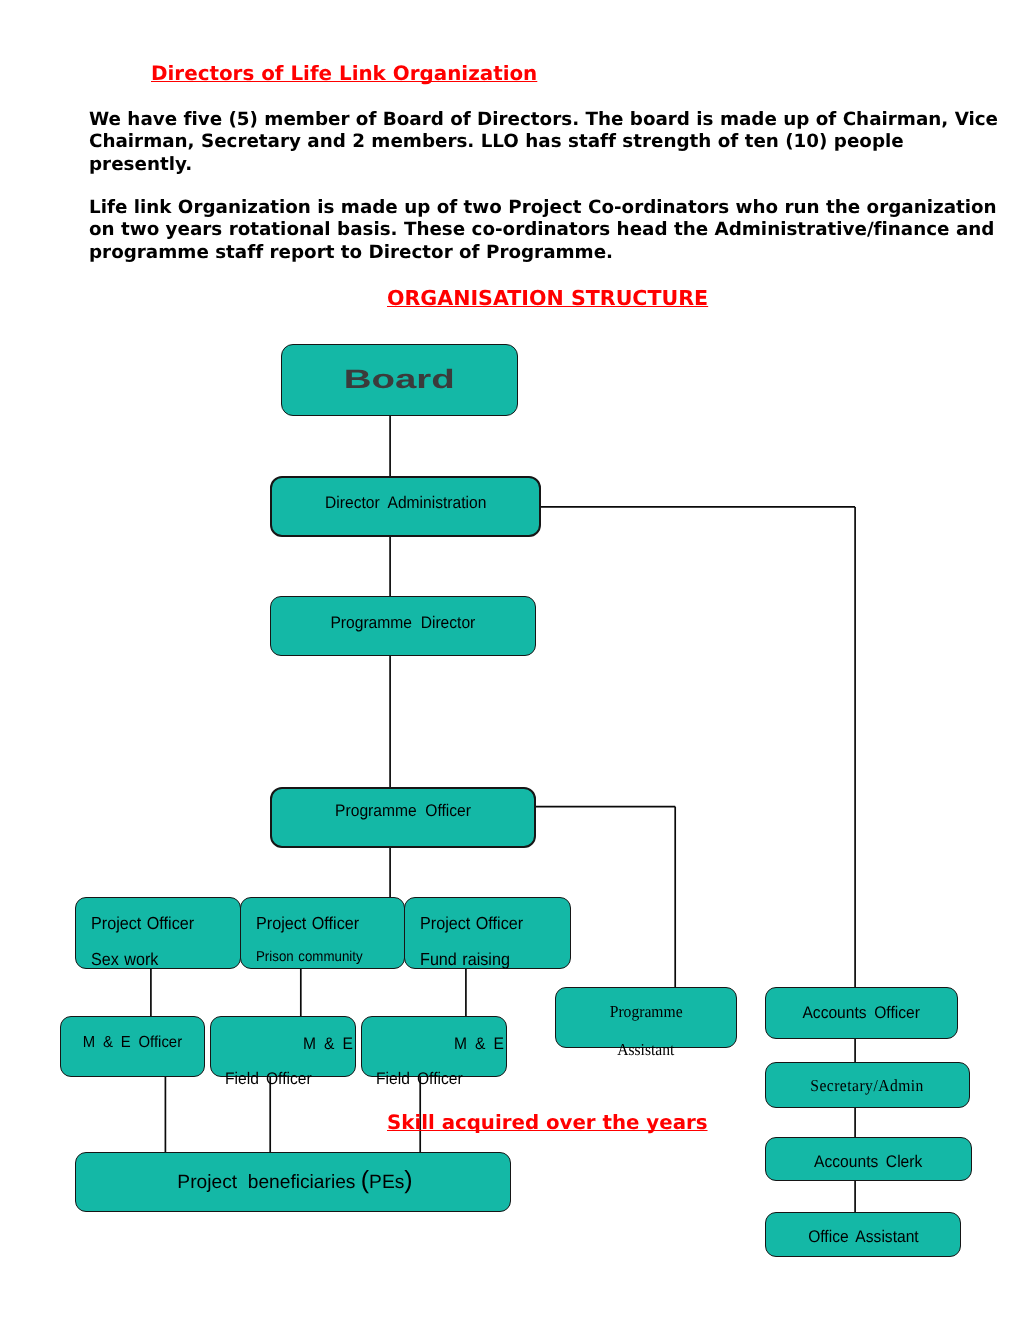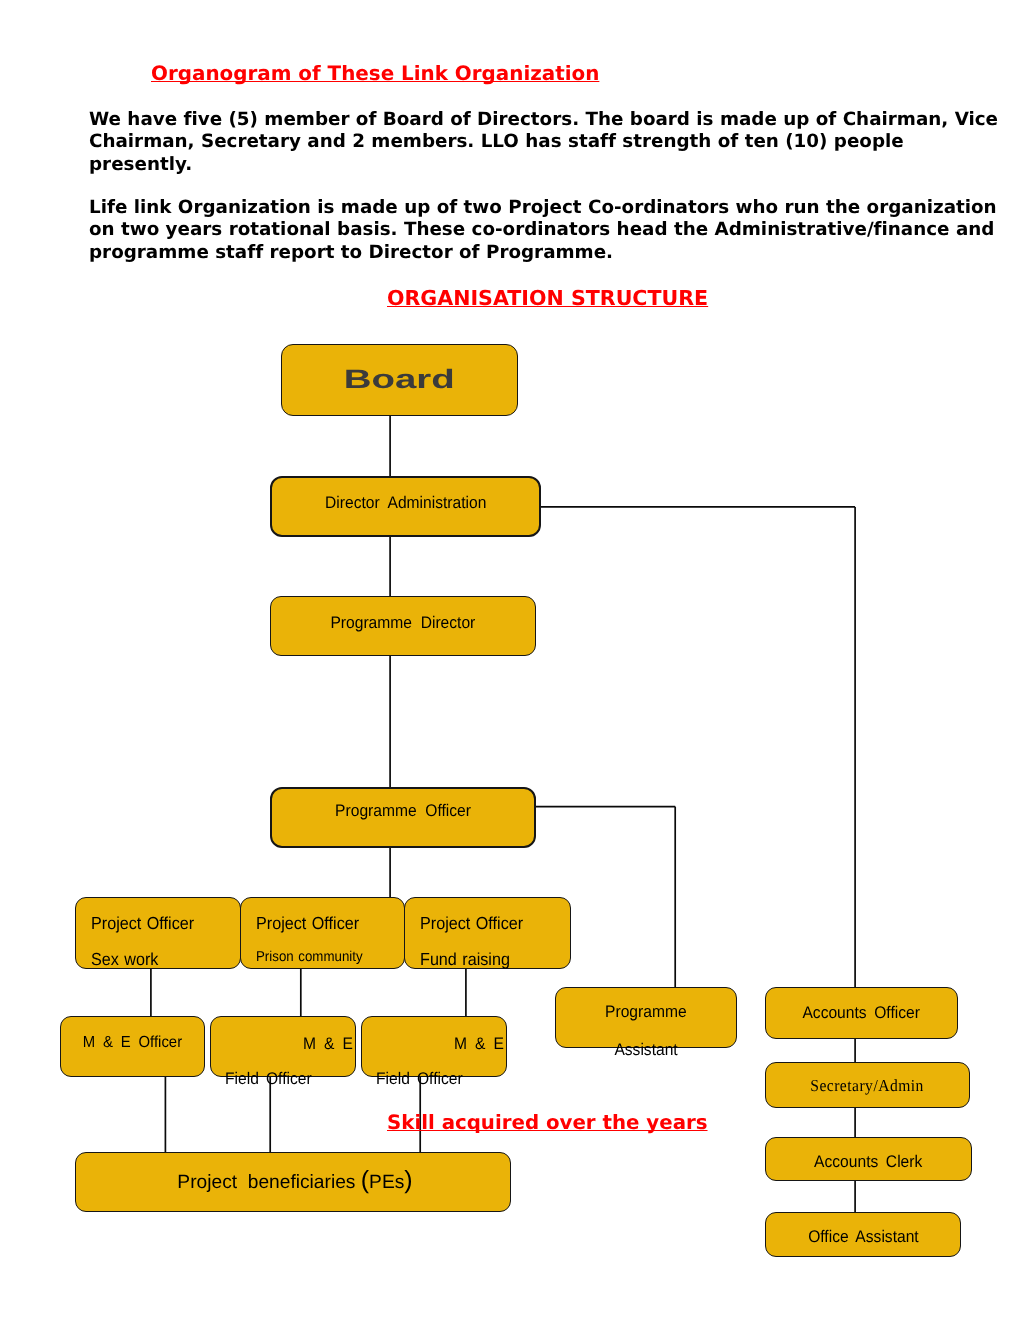--- a/index.html
+++ b/index.html
@@ -12,21 +12,21 @@
   .title{position:absolute;font-family:"DejaVu Sans",sans-serif;font-weight:bold;
          font-variant-ligatures:none;font-feature-settings:"liga" 0,"clig" 0;
          color:#ff0000;text-decoration:underline;text-decoration-skip-ink:none;
          text-underline-offset:0.5px;text-decoration-thickness:1.1px;white-space:nowrap;}
   .para{position:absolute;font-family:"DejaVu Sans",sans-serif;font-weight:bold;
         font-variant-ligatures:none;font-feature-settings:"liga" 0,"clig" 0;
         color:#000000;font-size:18.32px;line-height:22.3px;}
 
   
   .node{position:absolute;box-sizing:border-box;border:1.25px solid #161616;
-        background:#eab308;border-radius:11px;}
+        background:#14b8a6;border-radius:11px;}
   .node.thick{border-width:2.6px;border-radius:12px;}
   .node .lbl{position:absolute;white-space:pre;color:#000;}
   .node .lbl i{display:inline-block;font-style:normal;transform:scaleX(0.93);transform-origin:50% 50%;}
 
   .conn-layer{position:absolute;left:0;top:0;width:1020px;height:1320px;
               pointer-events:none;overflow:visible;}
   .conn-layer path{fill:none;stroke:#0a0a0a;stroke-width:1.7;shape-rendering:geometricPrecision;}
 
   
   #doc-title{left:151px;top:62px;font-size:19.9px;}
@@ -62,21 +62,21 @@
 
   #n-me1{left:60px;top:1016px;width:145px;height:61px;}
   #n-me1 .lbl{left:0;right:0;top:17px;text-align:center;font-size:16px;word-spacing:4px;}
   #n-me2{left:210px;top:1016px;width:146px;height:61px;}
   #n-me3{left:361px;top:1016px;width:146px;height:61px;}
   #n-me2 .lbl,#n-me3 .lbl{left:0;right:0;text-align:right;font-size:16.8px;}
   #n-me2 .l1,#n-me3 .l1{top:17px;word-spacing:4px;}
   #n-me2 .l2,#n-me3 .l2{top:52px;text-align:left;left:14px;word-spacing:3px;}
   #n-me2 .l2 i,#n-me3 .l2 i{transform-origin:0 50%;}
 
-  #n-pa{left:555px;top:987px;width:182px;height:61px;}
+  #n-pa{left:555px;top:987px;width:182px;height:61px;font-family:Liberation Serif, serif;}
   #n-pa .lbl{left:0;right:0;text-align:center;font-size:16.8px;}
   #n-pa .l1{top:14px;}
   #n-pa .l2{top:52px;}
 
   #n-ao{left:765px;top:987px;width:193px;height:52px;}
   #n-sa{left:765px;top:1062px;width:205px;height:46px;font-family:Liberation Serif, serif;}
   #n-ac{left:765px;top:1137px;width:207px;height:44px;}
   #n-oa{left:765px;top:1212px;width:196px;height:45px;}
   #n-ao .lbl,#n-sa .lbl,#n-ac .lbl,#n-oa .lbl{left:0;right:0;text-align:center;font-size:16.8px;word-spacing:3.5px;}
   #n-ao .lbl{top:15px;}
@@ -86,21 +86,21 @@
 
   #n-pb{left:75px;top:1152px;width:436px;height:60px;}
   #n-pb .lbl{left:4px;right:0;top:13px;text-align:center;font-size:19.2px;}
   #n-pb .paren{font-size:25px;}
 </style>
 </head>
 <body>
 
 <div class="page">
 
-  <div class="title" id="doc-title">Organogram of These Link Organization</div>
+  <div class="title" id="doc-title">Directors of Life Link Organization</div>
 
   <div class="para" id="para1">
     <div>We have five (5) member of Board of Directors. The board is made up of Chairman, Vice</div>
     <div>Chairman, Secretary and 2 members. LLO has staff strength of ten (10) people</div>
     <div>presently.</div>
   </div>
   <div class="para" id="para2">
     <div>Life link Organization is made up of two Project Co-ordinators who run the organization</div>
     <div>on two years rotational basis. These co-ordinators head the Administrative/finance and</div>
     <div>programme staff report to Director of Programme.</div>

